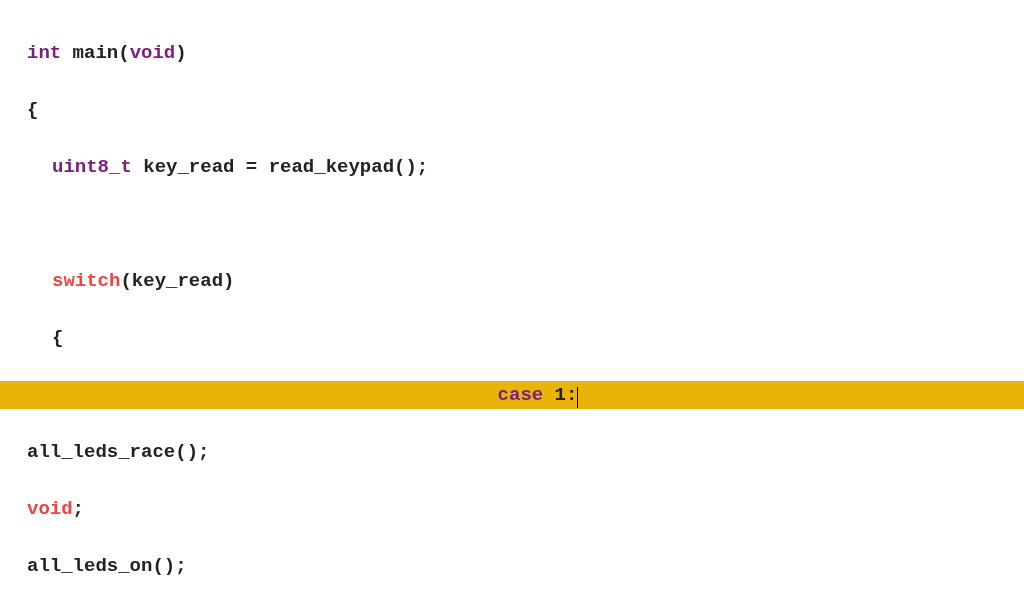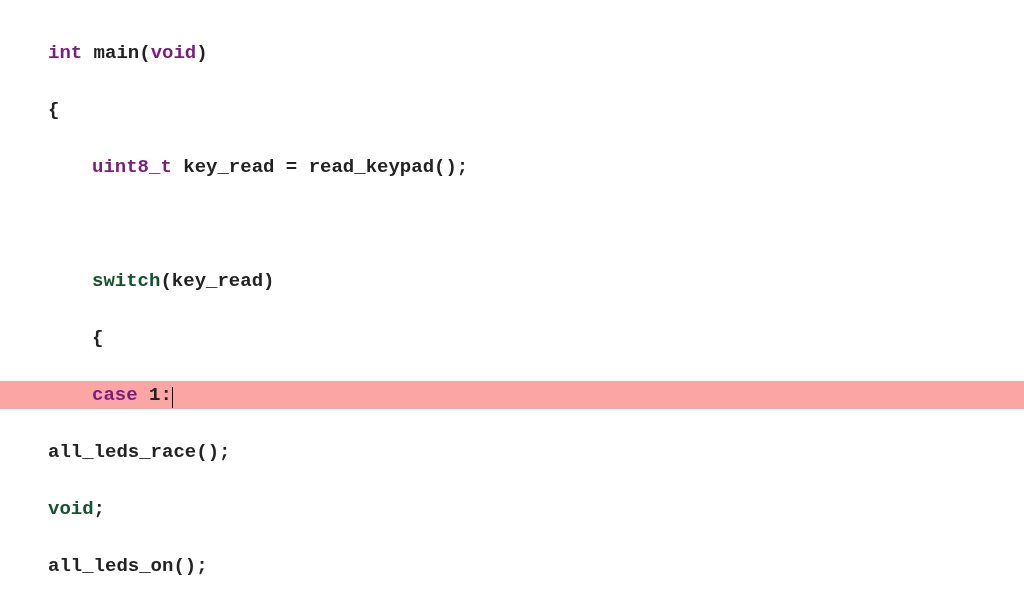--- a/index.html
+++ b/index.html
@@ -15,29 +15,30 @@
       padding: 10px 0;
       width: 1024px;
       overflow: hidden;
     }
     .code-container {
       white-space: pre;
       font-weight: 600;
     }
     .line {
       display: block;
-      padding-left: 48px;
+      padding-left: 27px;
     }
     .line.highlighted {
-      background-color: #fca5a5;
+      background-color: #eab308;
+      text-align: center;
     }
-    .indent1 { padding-left: 92px; }
+    .indent1 { padding-left: 52px; }
     .indent2 { }
     .kw-type { color: #7a1d7e; }
-    .kw-ctrl { color: #14532d; }
+    .kw-ctrl { color: #ef4444; }
     .kw-case { color: #7a1d7e; font-weight: 700; }
     .identifier { color: #222222; }
     .punct { color: #222222; }
     .cursor {
       display: inline-block;
       width: 1px;
       height: 1.1em;
       background: #000000;
       vertical-align: text-bottom;
       margin-left: 0px;

